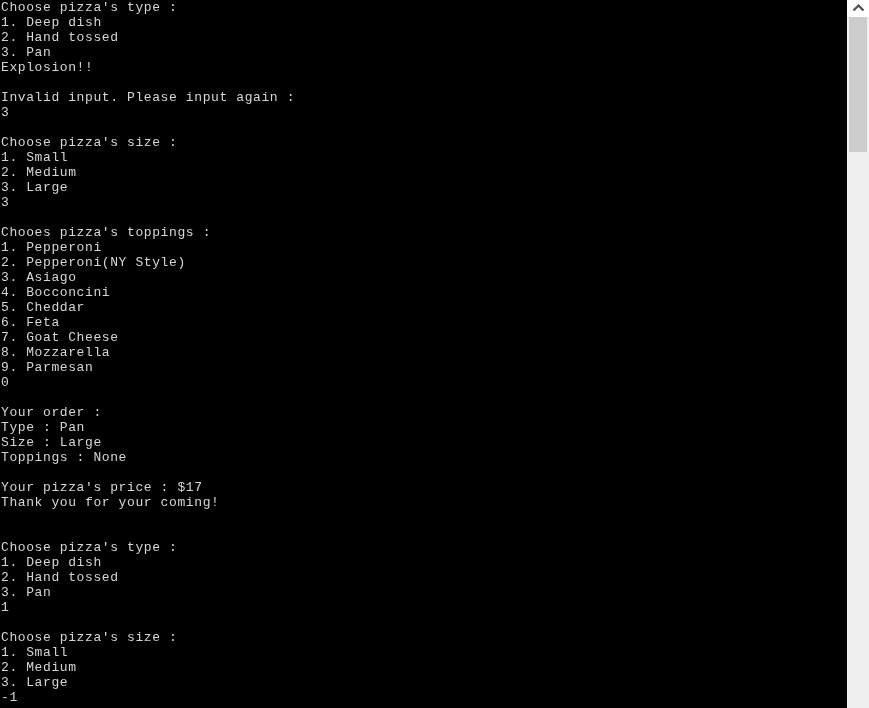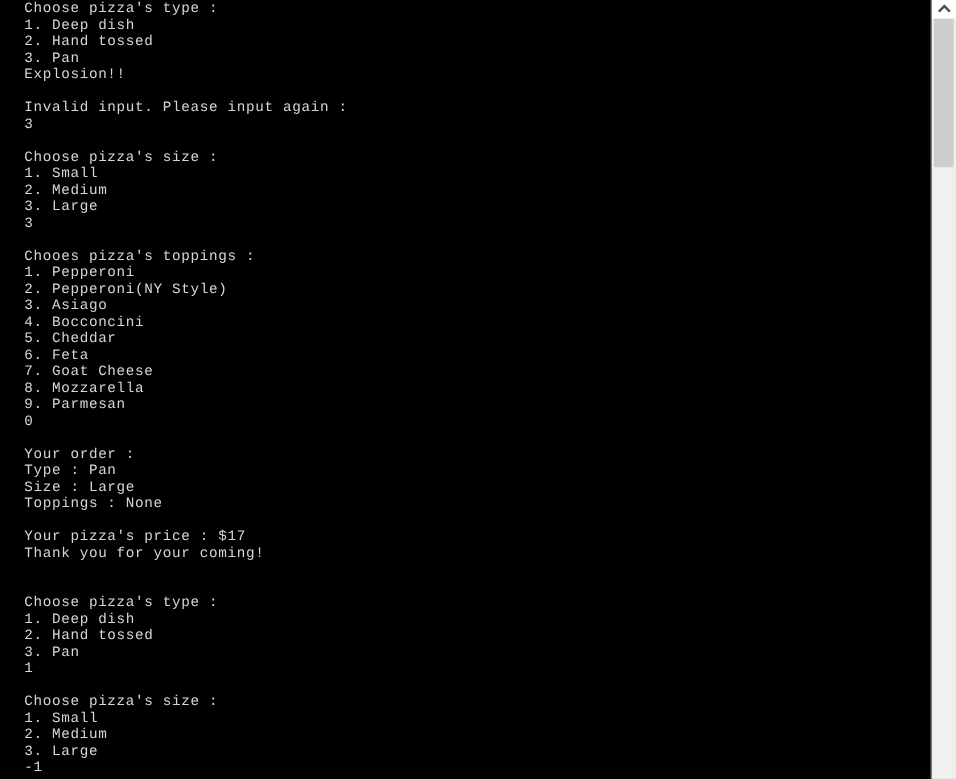--- a/index.html
+++ b/index.html
@@ -31,21 +31,20 @@
     line-height: 15px;
     padding: 0 0 0 1px;
     overflow: hidden;
     white-space: pre;
     letter-spacing: 0.6px;
   }
   .console-line {
     height: 15px;
     white-space: pre;
     color: #d6d6d6;
-    padding-left: 21px;
   }
   .console-line.blank {
     color: transparent;
   }
   
   .scrollbar {
     flex: 0 0 23px;
     width: 23px;
     background: #f0f0f0;
     position: relative;

